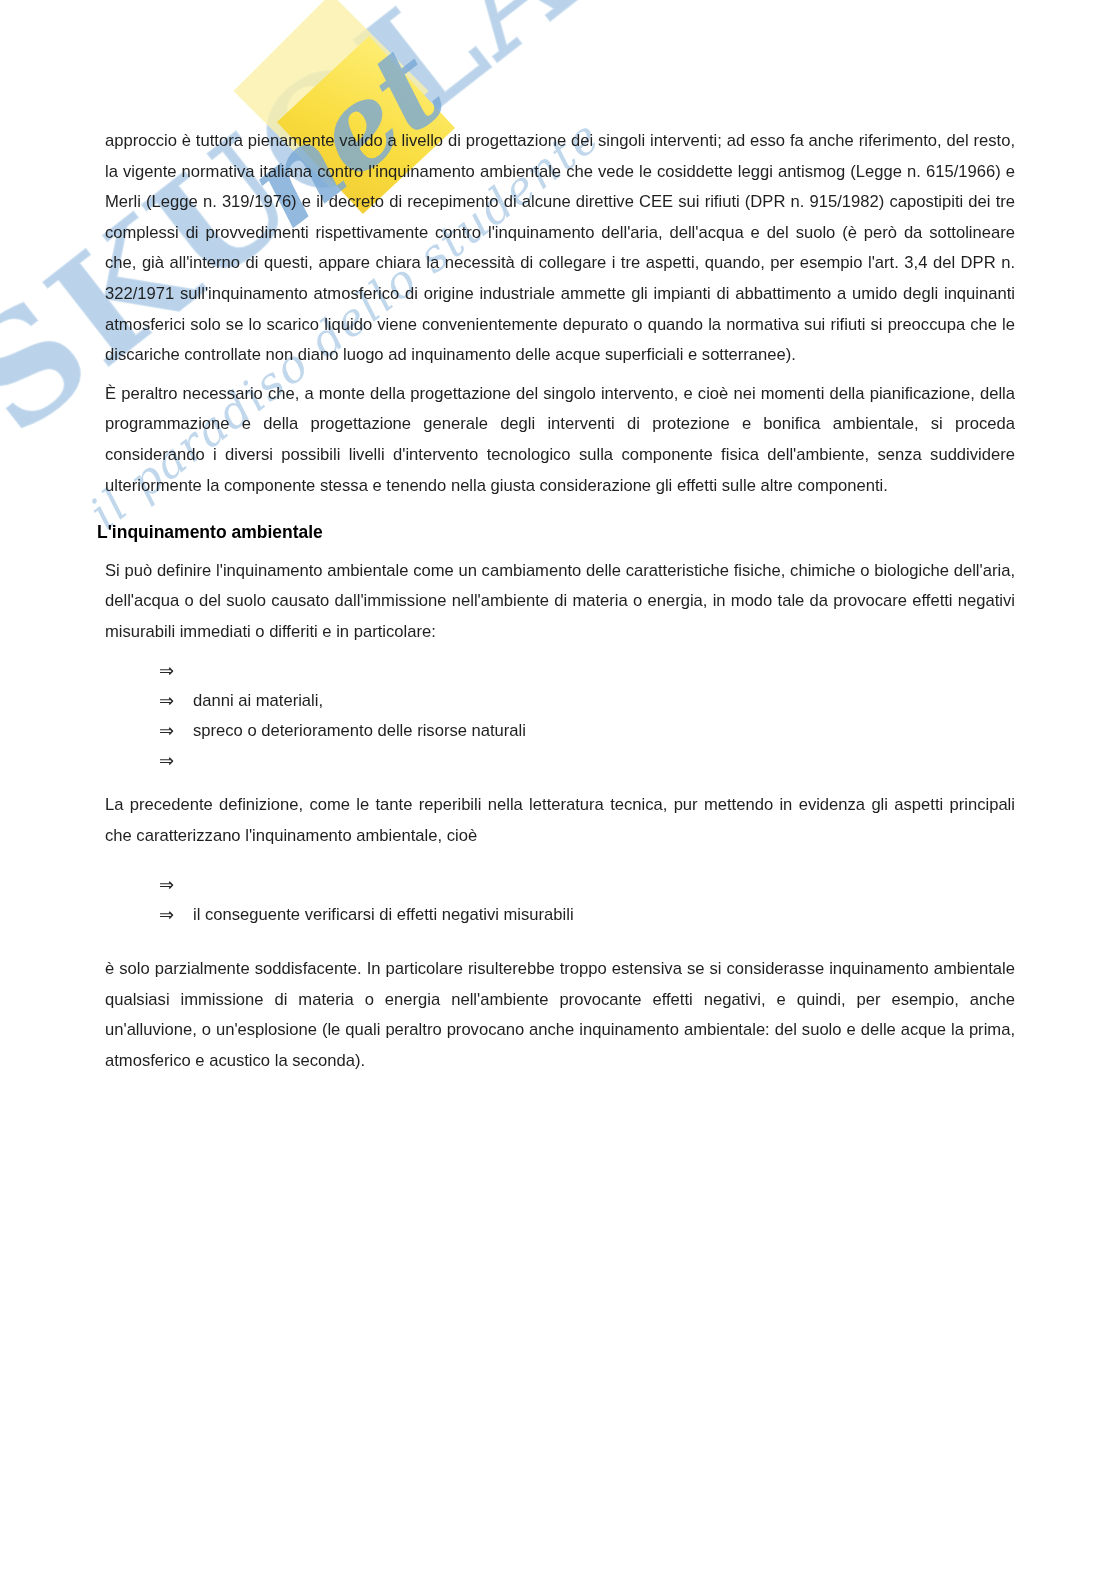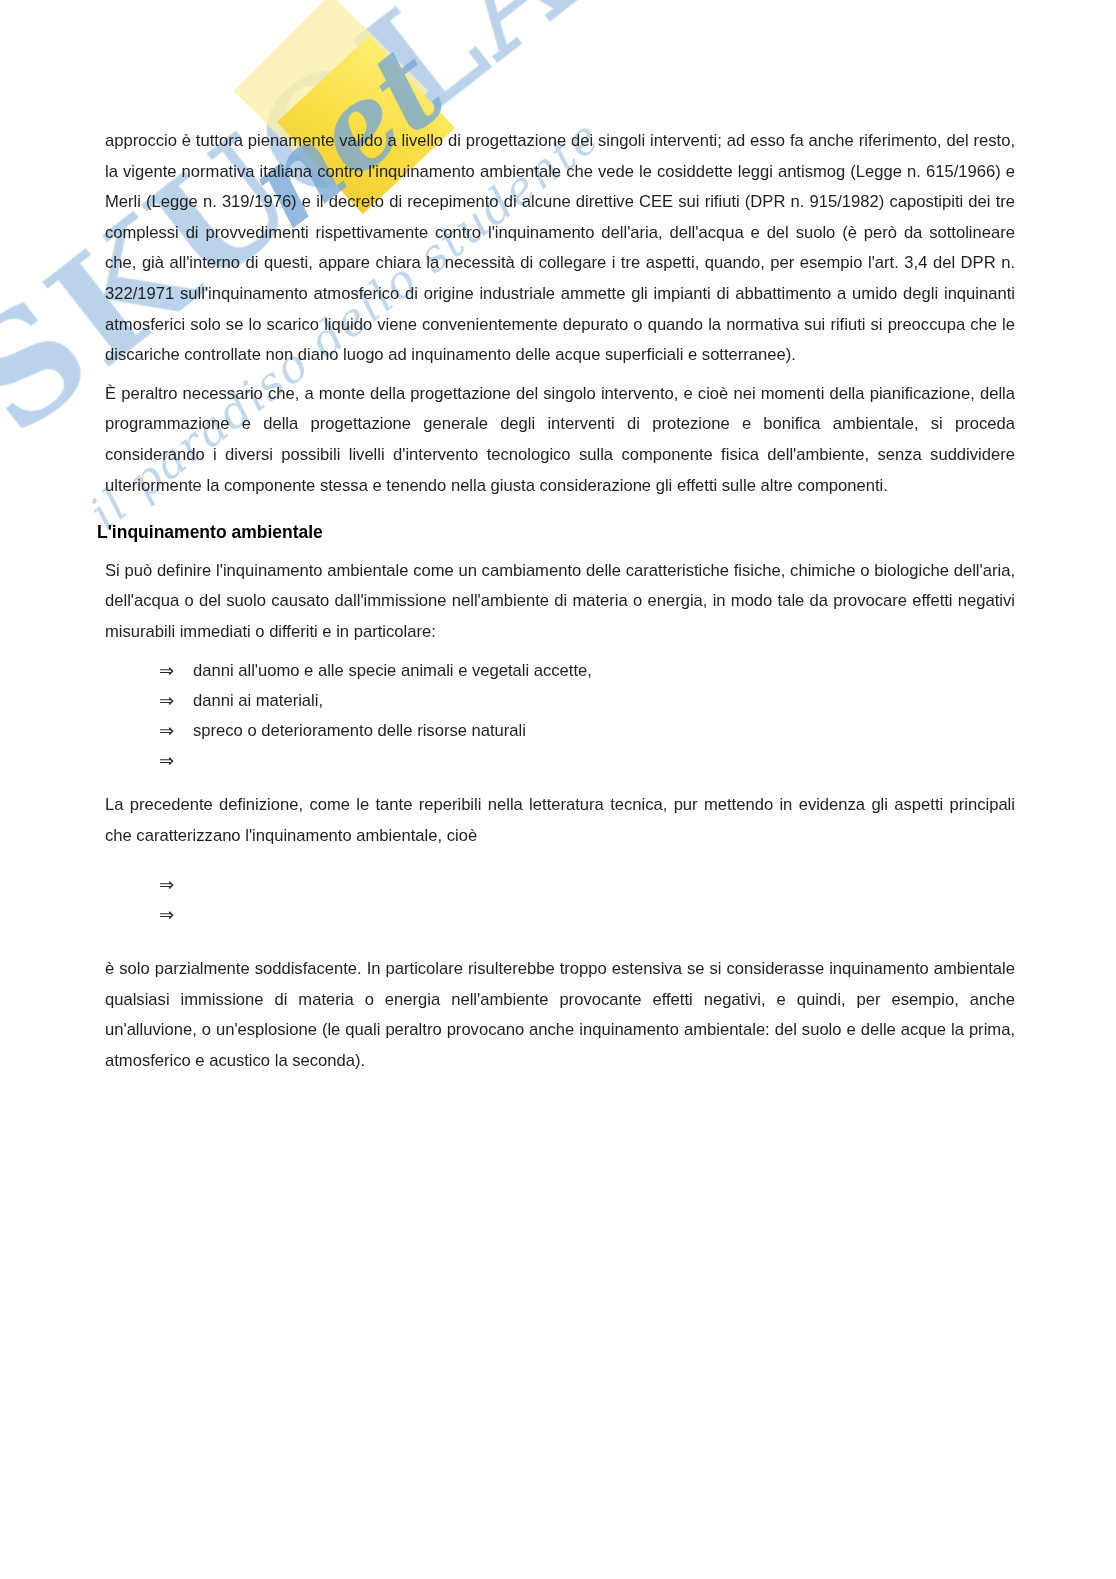--- a/index.html
+++ b/index.html
@@ -143,21 +143,20 @@
 
   <p>È peraltro necessario che, a monte della progettazione del singolo intervento, e cioè nei momenti della pianificazione, della programmazione e della progettazione generale degli interventi di protezione e bonifica ambientale, si proceda considerando i diversi possibili livelli d'intervento tecnologico sulla componente fisica dell'ambiente, senza suddividere ulteriormente la componente stessa e tenendo nella giusta considerazione gli effetti sulle altre componenti.</p>
 
   <h2 class="section-heading">L'inquinamento ambientale</h2>
 
   <p>Si può definire l'inquinamento ambientale come un cambiamento delle caratteristiche fisiche, chimiche o biologiche dell'aria, dell'acqua o del suolo causato dall'immissione nell'ambiente di materia o energia, in modo tale da provocare effetti negativi misurabili immediati o differiti e in particolare:</p>
 
   <div class="bullet-group">
     <div class="bullet-row">
       <span class="bullet-arrow">⇒</span>
-      <span>danni all'uomo e alle specie animali e vegetali accette,</span>
     </div>
     <div class="bullet-row">
       <span class="bullet-arrow">⇒</span>
       <span>danni ai materiali,</span>
     </div>
     <div class="bullet-row">
       <span class="bullet-arrow">⇒</span>
       <span>spreco o deterioramento delle risorse naturali</span>
     </div>
     <div class="bullet-row">
@@ -166,18 +165,19 @@
   </div>
 
   <p class="para-after-bullets">La precedente definizione, come le tante reperibili nella letteratura tecnica, pur mettendo in evidenza gli aspetti principali che caratterizzano l'inquinamento ambientale, cioè</p>
 
   <div class="bullet-group bullet-group-2">
     <div class="bullet-row">
       <span class="bullet-arrow">⇒</span>
     </div>
     <div class="bullet-row">
       <span class="bullet-arrow">⇒</span>
+      <span>il conseguente verificarsi di effetti negativi misurabili</span>
     </div>
   </div>
 
   <p class="para-final">è solo parzialmente soddisfacente. In particolare risulterebbe troppo estensiva se si considerasse inquinamento ambientale qualsiasi immissione di materia o energia nell'ambiente provocante effetti negativi, e quindi, per esempio, anche un'alluvione, o un'esplosione (le quali peraltro provocano anche inquinamento ambientale: del suolo e delle acque la prima, atmosferico e acustico la seconda).</p>
 
 </div>
 
 </body></html>

